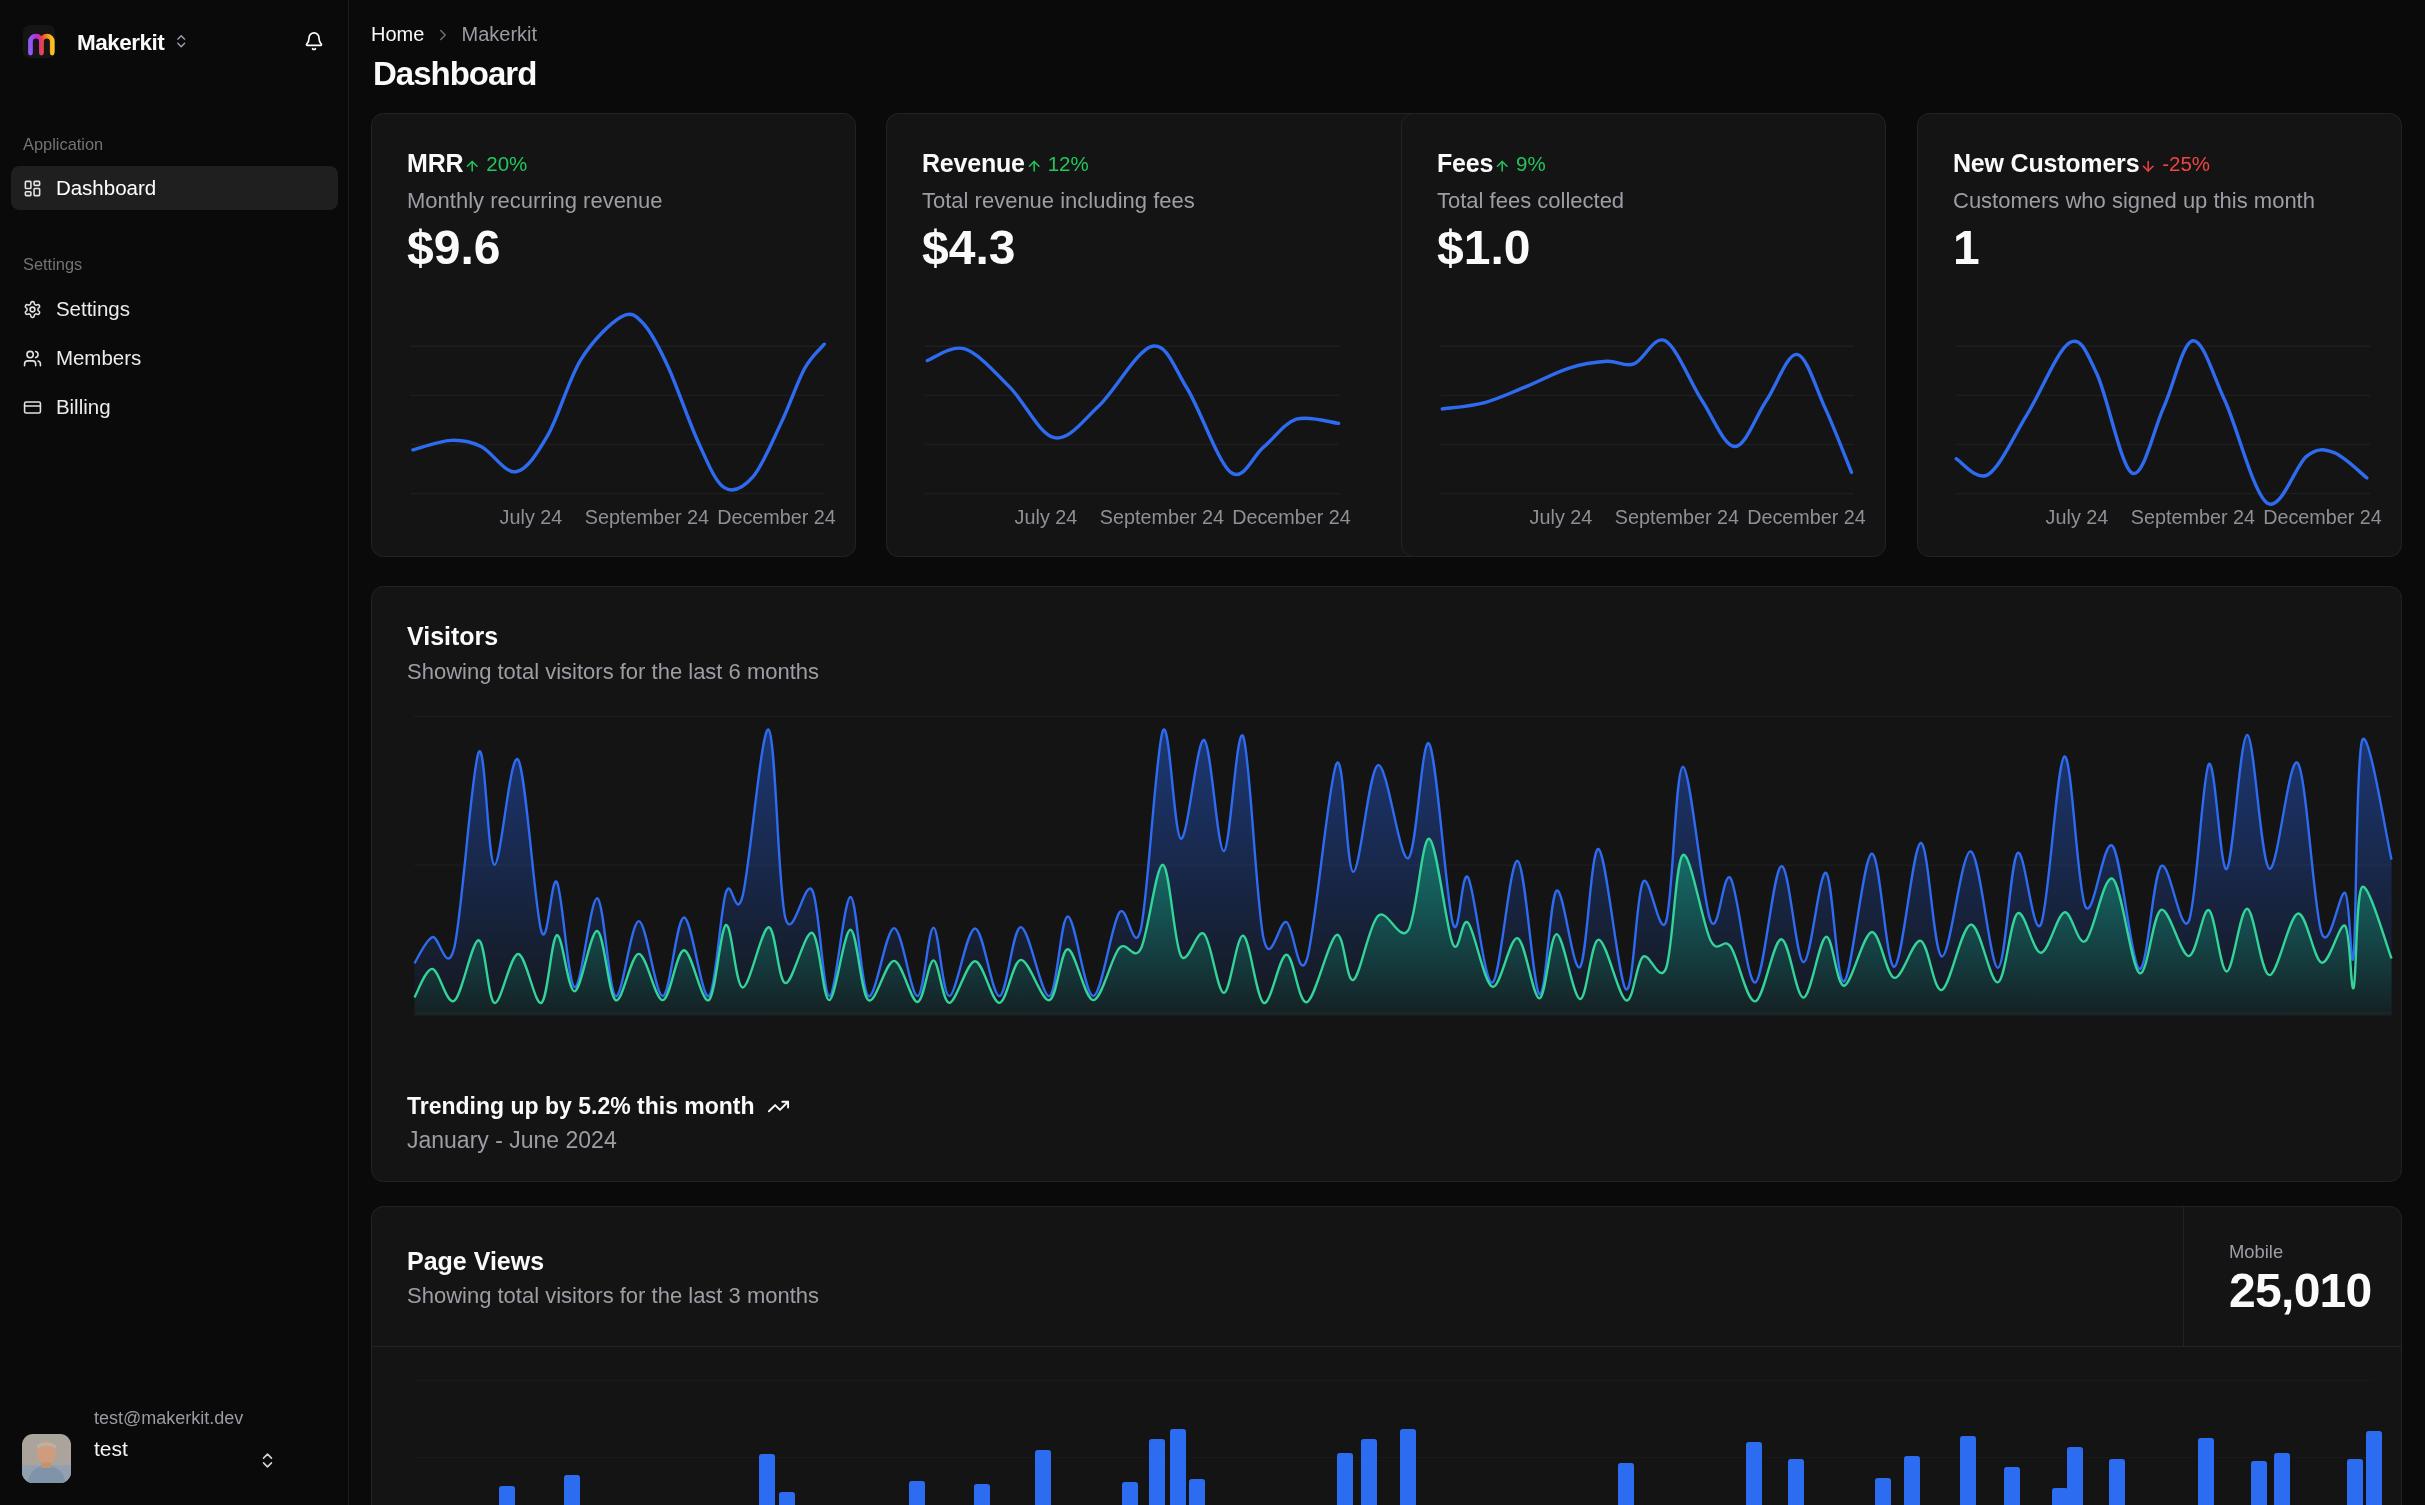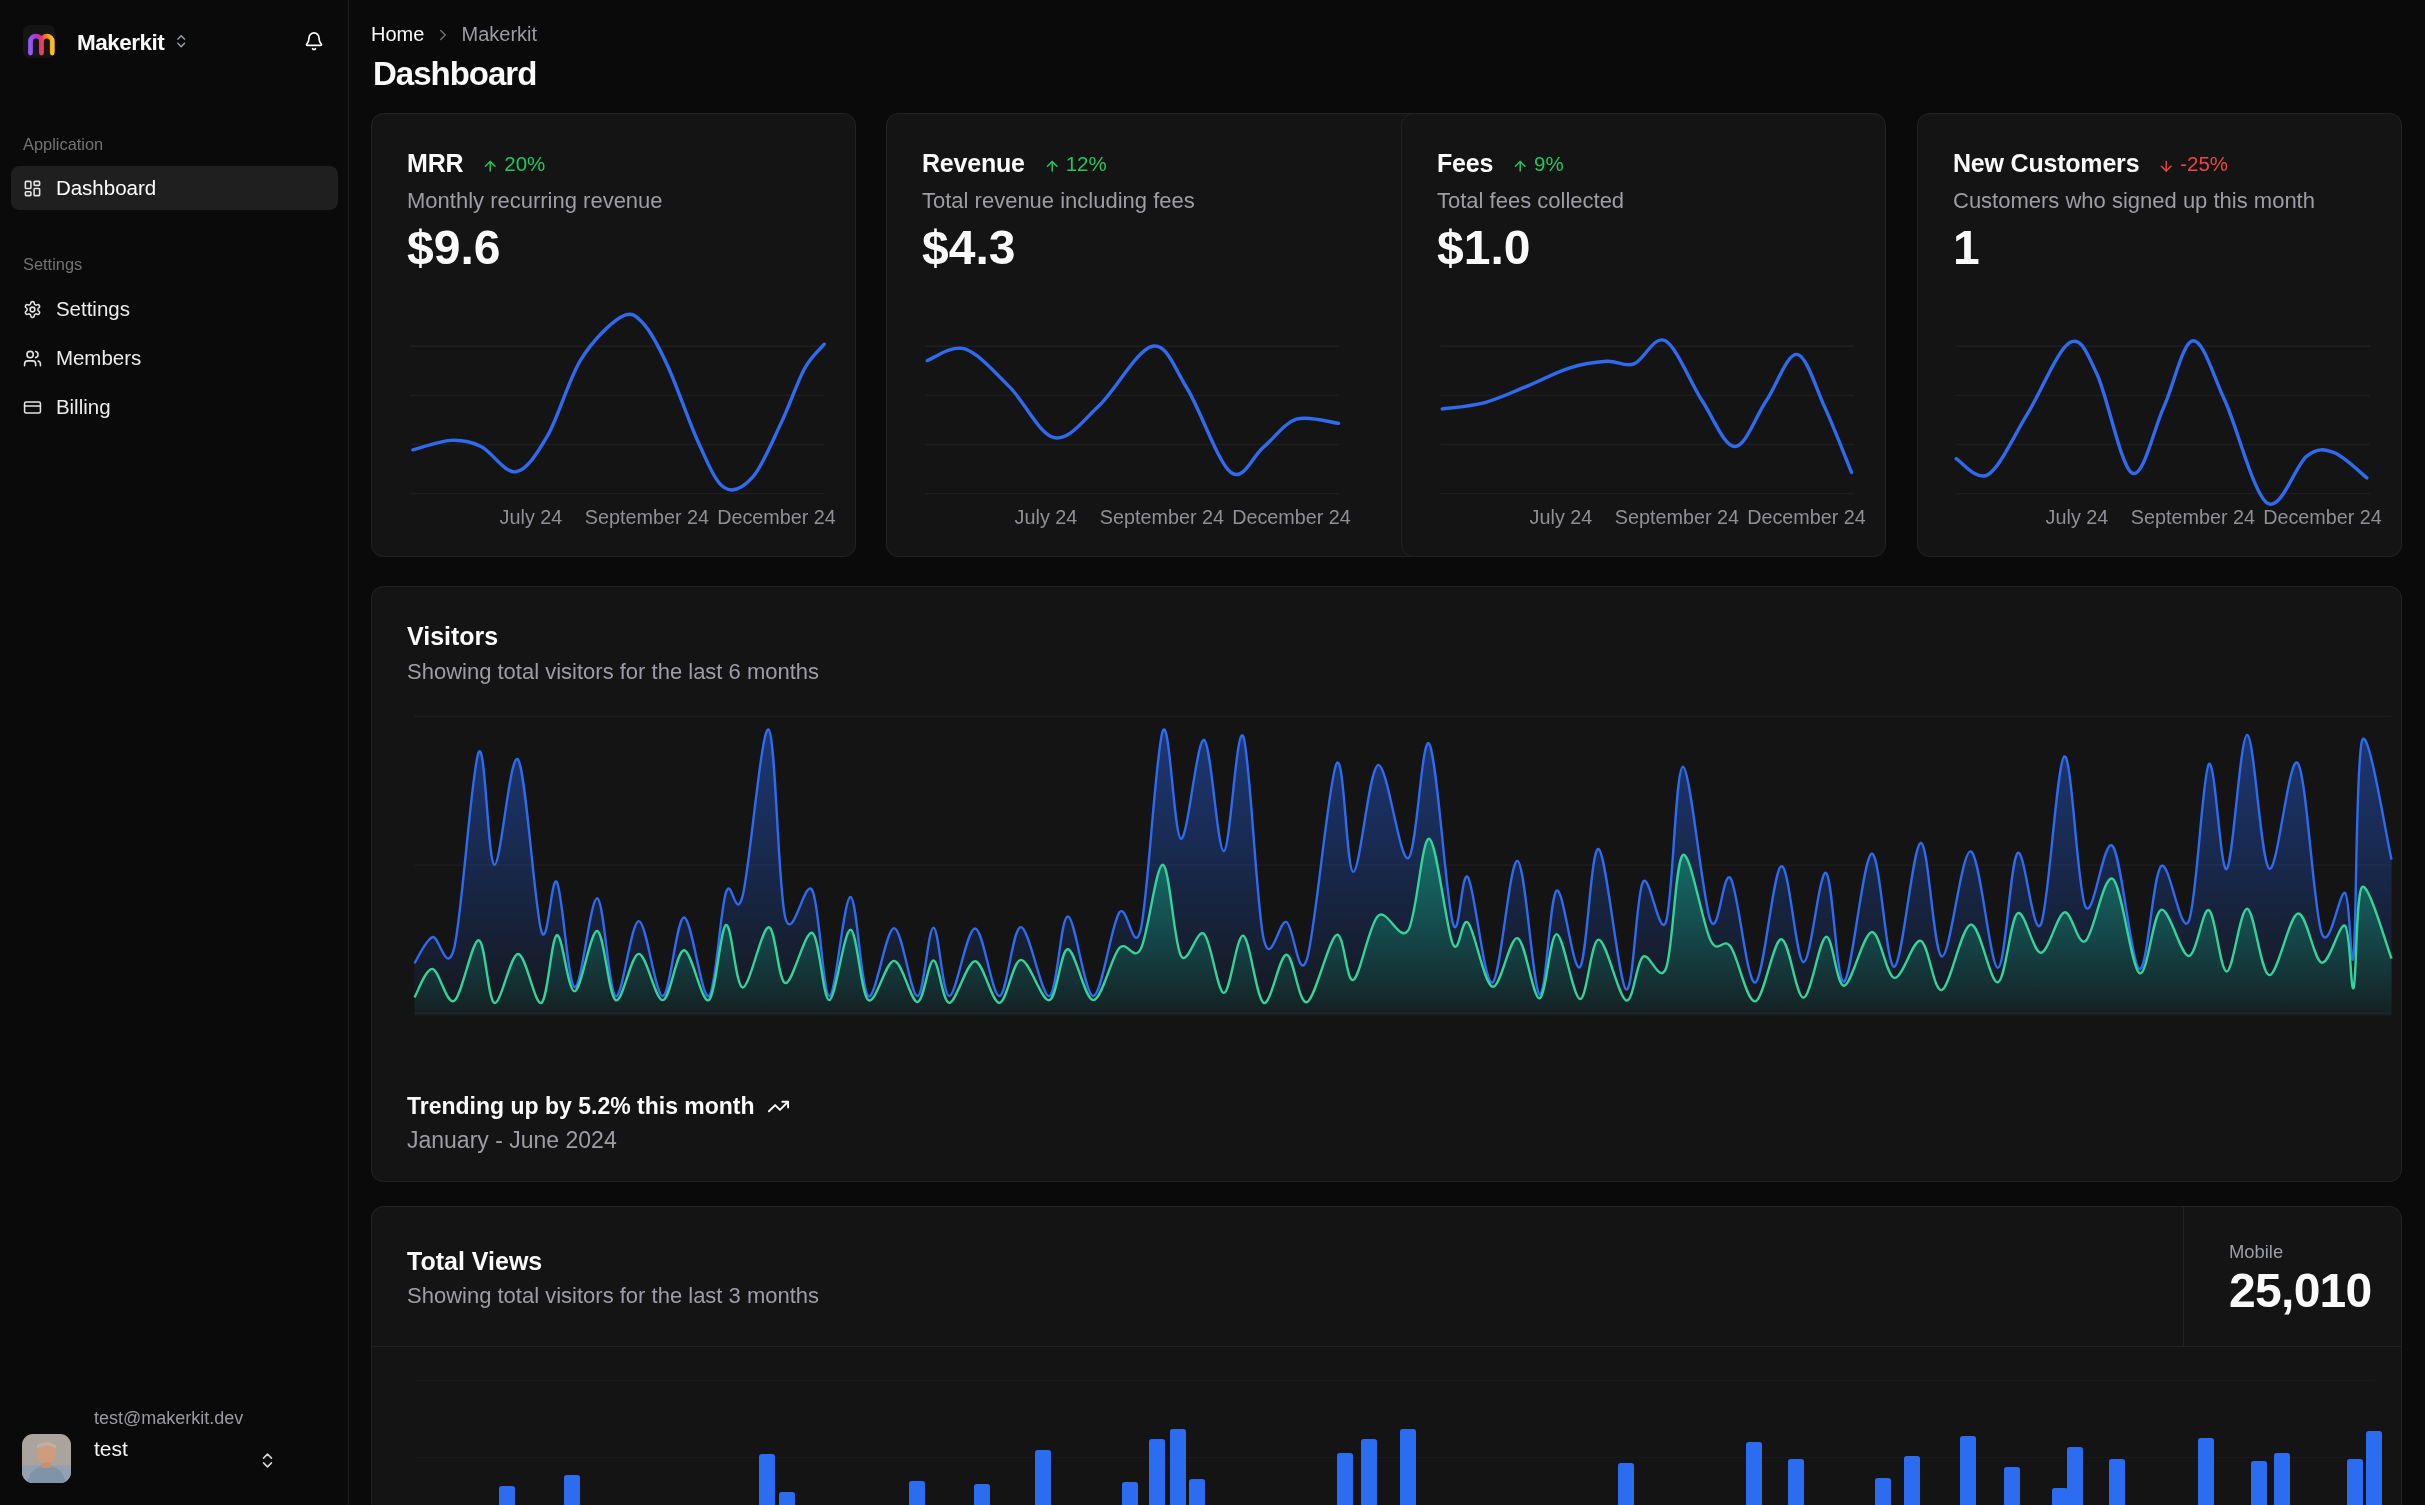--- a/index.html
+++ b/index.html
@@ -23,21 +23,21 @@
 #uupdown { position:absolute; left:258px; top:1451px; width:19px; height:19px; color:#d4d4d8; }
 #uupdown svg { width:100%; height:100%; }
 
 #crumb { position:absolute; left:371px; top:23px; display:flex; align-items:center; gap:9.6px; font-size:20px; }
 #crumb .sep { width:18px; height:18px; color:#6f6f76; }
 #crumb .sep svg { width:100%; height:100%; }
 #crumb .cur { color:#9b9ba3; }
 h1 { position:absolute; left:373px; top:55px; font-size:33px; font-weight:700; letter-spacing:-1px; }
 
 .card { position:absolute; background:#141414; border:1.4px solid #232323; border-radius:12.3px; }
-.ct-row { position:absolute; left:35px; top:35px; display:flex; gap:19px; }
+.ct-row { position:absolute; left:35px; top:35px; display:flex; gap:1px; }
 .ct { font-size:25px; font-weight:700; letter-spacing:-0.2px; }
 .badge { display:flex; align-items:center; gap:5.5px; font-size:20.5px; }
 .badge.up { color:#22c55e; }
 .badge.dn { color:#ef4444; }
 .bic { width:16.4px; height:16.4px; display:inline-block; }
 .bic svg { width:100%; height:100%; }
 .csub { position:absolute; left:35px; top:74px; font-size:22px; color:#9d9da5; }
 .cval { position:absolute; left:35px; top:106px; font-size:48px; font-weight:700; }
 .cchart { position:absolute; left:0; top:0; }
 .grid { stroke:#1e1e1e; stroke-width:2; }
@@ -241,21 +241,21 @@
   <line x1="607" y1="1268" x2="3505" y2="1268" stroke="#1e1e1e" stroke-width="2"></line>
   <line x1="607" y1="1485" x2="3505" y2="1485" stroke="#1e1e1e" stroke-width="2"></line>
   <path d="M 607.0 1412.0 C 611.4 1405.6 623.6 1377.5 633.3 1373.6 C 643.1 1369.8 654.1 1434.0 665.4 1388.8 C 676.6 1343.7 691.3 1123.0 701.1 1102.8 C 710.9 1082.6 714.6 1265.7 724.2 1267.5 C 733.8 1269.3 747.5 1097.3 759.0 1113.6 C 770.4 1129.8 783.5 1335.0 793.0 1364.9 C 802.4 1394.8 807.7 1279.3 815.8 1293.1 C 823.9 1306.8 831.9 1443.2 841.8 1447.1 C 851.7 1451.1 865.0 1314.5 875.0 1316.6 C 884.9 1318.8 891.6 1454.4 901.8 1460.0 C 911.9 1465.6 924.3 1350.2 935.8 1350.2 C 947.3 1350.2 959.9 1460.9 971.0 1460.0 C 982.1 1459.1 990.9 1344.9 1002.2 1344.9 C 1013.4 1344.9 1028.1 1466.2 1038.4 1460.0 C 1048.6 1453.8 1055.5 1332.2 1063.7 1307.7 C 1072.0 1283.2 1077.7 1352.9 1088.1 1313.1 C 1098.5 1273.4 1115.6 1063.8 1126.0 1069.2 C 1136.5 1074.6 1140.0 1306.4 1150.7 1345.6 C 1161.4 1384.9 1179.3 1285.7 1190.0 1304.7 C 1200.8 1323.8 1205.7 1458.3 1215.0 1460.0 C 1224.3 1461.7 1236.5 1314.9 1246.1 1314.9 C 1255.6 1314.9 1261.6 1452.4 1272.2 1460.0 C 1282.9 1467.6 1298.0 1360.4 1310.0 1360.4 C 1322.0 1360.4 1334.5 1460.1 1344.2 1460.0 C 1353.8 1459.9 1359.9 1359.7 1367.8 1359.7 C 1375.6 1359.7 1380.8 1459.8 1391.0 1460.0 C 1401.1 1460.2 1416.4 1360.9 1428.7 1360.9 C 1440.9 1360.9 1453.2 1460.3 1464.4 1460.0 C 1475.5 1459.7 1483.7 1359.0 1495.9 1359.0 C 1508.1 1359.0 1526.2 1462.6 1537.6 1460.0 C 1549.1 1457.4 1554.0 1343.4 1564.7 1343.4 C 1575.5 1343.4 1589.5 1461.0 1602.1 1460.0 C 1614.6 1459.0 1628.6 1354.0 1640.2 1337.6 C 1651.8 1321.3 1661.0 1406.1 1671.7 1361.7 C 1682.3 1317.3 1694.2 1093.1 1704.0 1071.0 C 1713.9 1049.0 1720.5 1227.2 1730.5 1229.5 C 1740.6 1231.8 1753.8 1081.7 1764.3 1084.7 C 1774.8 1087.8 1783.8 1248.5 1793.4 1247.6 C 1802.9 1246.8 1812.0 1058.1 1821.8 1079.6 C 1831.5 1101.1 1841.2 1331.2 1851.8 1376.5 C 1862.4 1421.9 1874.6 1346.7 1885.2 1351.5 C 1895.8 1356.3 1903.0 1444.2 1915.3 1405.5 C 1927.5 1366.9 1947.2 1140.8 1958.5 1119.5 C 1969.8 1098.3 1972.9 1277.7 1983.1 1278.0 C 1993.3 1278.4 2006.1 1124.7 2019.5 1121.4 C 2032.9 1118.1 2051.1 1263.3 2063.6 1258.1 C 2076.1 1252.9 2083.6 1074.4 2094.5 1090.3 C 2105.4 1106.1 2119.5 1320.6 2129.0 1353.2 C 2138.5 1385.8 2141.6 1271.5 2151.3 1286.0 C 2161.0 1300.5 2174.9 1444.3 2187.0 1440.3 C 2199.0 1436.3 2212.3 1259.0 2223.8 1261.9 C 2235.3 1264.7 2246.5 1450.1 2256.0 1457.4 C 2265.6 1464.6 2271.3 1312.0 2281.2 1305.4 C 2291.1 1298.8 2305.2 1427.8 2315.4 1417.6 C 2325.7 1407.5 2331.5 1239.2 2342.8 1244.7 C 2354.0 1250.1 2372.1 1442.2 2382.9 1450.2 C 2393.7 1458.2 2397.9 1309.3 2407.7 1292.8 C 2417.5 1276.2 2431.9 1379.0 2441.6 1350.9 C 2451.4 1322.7 2455.4 1124.0 2466.3 1123.8 C 2477.2 1123.7 2495.3 1322.6 2506.9 1349.8 C 2518.5 1377.1 2525.2 1272.3 2536.1 1287.3 C 2547.0 1302.4 2559.9 1443.1 2572.3 1440.2 C 2584.7 1437.2 2598.6 1274.7 2610.3 1269.7 C 2622.1 1264.8 2632.0 1408.9 2643.0 1410.5 C 2653.9 1412.1 2666.1 1274.7 2676.0 1279.4 C 2685.9 1284.1 2691.3 1443.6 2702.5 1438.9 C 2713.6 1434.2 2730.6 1254.9 2742.9 1251.3 C 2755.2 1247.6 2764.2 1419.7 2776.2 1417.0 C 2788.2 1414.4 2803.2 1238.1 2814.8 1235.6 C 2826.4 1233.0 2833.6 1399.9 2845.9 1402.0 C 2858.1 1404.0 2874.5 1245.2 2888.2 1248.0 C 2901.9 1250.7 2916.5 1418.1 2927.9 1418.5 C 2939.3 1418.9 2946.2 1261.0 2956.7 1250.4 C 2967.2 1239.8 2979.5 1378.5 2991.0 1354.9 C 3002.4 1331.3 3014.6 1113.0 3025.5 1108.7 C 3036.4 1104.4 3044.6 1307.3 3056.4 1329.2 C 3068.2 1351.1 3083.0 1225.0 3096.2 1240.2 C 3109.3 1255.3 3123.5 1415.4 3135.3 1420.3 C 3147.2 1425.2 3155.1 1281.2 3167.2 1269.6 C 3179.2 1257.9 3196.0 1375.3 3207.7 1350.4 C 3219.3 1325.5 3227.9 1133.0 3237.1 1120.2 C 3246.4 1107.5 3254.0 1281.0 3263.4 1273.8 C 3272.7 1266.6 3283.0 1077.2 3293.4 1077.2 C 3303.8 1077.1 3313.4 1266.4 3325.8 1273.3 C 3338.1 1280.2 3354.7 1102.8 3367.5 1118.5 C 3380.3 1134.2 3391.0 1336.0 3402.5 1367.7 C 3414.1 1399.4 3429.0 1303.3 3436.8 1308.6 C 3444.6 1314.0 3445.2 1437.3 3449.4 1400.0 C 3453.6 1362.7 3452.7 1108.3 3462.0 1085.0 C 3471.3 1061.7 3497.8 1230.8 3505.0 1260.0 L 3505.0 1489.0 L 607.0 1489.0 Z" fill="url(#gb)"></path>
   <path d="M 607.0 1412.0 C 611.4 1405.6 623.6 1377.5 633.3 1373.6 C 643.1 1369.8 654.1 1434.0 665.4 1388.8 C 676.6 1343.7 691.3 1123.0 701.1 1102.8 C 710.9 1082.6 714.6 1265.7 724.2 1267.5 C 733.8 1269.3 747.5 1097.3 759.0 1113.6 C 770.4 1129.8 783.5 1335.0 793.0 1364.9 C 802.4 1394.8 807.7 1279.3 815.8 1293.1 C 823.9 1306.8 831.9 1443.2 841.8 1447.1 C 851.7 1451.1 865.0 1314.5 875.0 1316.6 C 884.9 1318.8 891.6 1454.4 901.8 1460.0 C 911.9 1465.6 924.3 1350.2 935.8 1350.2 C 947.3 1350.2 959.9 1460.9 971.0 1460.0 C 982.1 1459.1 990.9 1344.9 1002.2 1344.9 C 1013.4 1344.9 1028.1 1466.2 1038.4 1460.0 C 1048.6 1453.8 1055.5 1332.2 1063.7 1307.7 C 1072.0 1283.2 1077.7 1352.9 1088.1 1313.1 C 1098.5 1273.4 1115.6 1063.8 1126.0 1069.2 C 1136.5 1074.6 1140.0 1306.4 1150.7 1345.6 C 1161.4 1384.9 1179.3 1285.7 1190.0 1304.7 C 1200.8 1323.8 1205.7 1458.3 1215.0 1460.0 C 1224.3 1461.7 1236.5 1314.9 1246.1 1314.9 C 1255.6 1314.9 1261.6 1452.4 1272.2 1460.0 C 1282.9 1467.6 1298.0 1360.4 1310.0 1360.4 C 1322.0 1360.4 1334.5 1460.1 1344.2 1460.0 C 1353.8 1459.9 1359.9 1359.7 1367.8 1359.7 C 1375.6 1359.7 1380.8 1459.8 1391.0 1460.0 C 1401.1 1460.2 1416.4 1360.9 1428.7 1360.9 C 1440.9 1360.9 1453.2 1460.3 1464.4 1460.0 C 1475.5 1459.7 1483.7 1359.0 1495.9 1359.0 C 1508.1 1359.0 1526.2 1462.6 1537.6 1460.0 C 1549.1 1457.4 1554.0 1343.4 1564.7 1343.4 C 1575.5 1343.4 1589.5 1461.0 1602.1 1460.0 C 1614.6 1459.0 1628.6 1354.0 1640.2 1337.6 C 1651.8 1321.3 1661.0 1406.1 1671.7 1361.7 C 1682.3 1317.3 1694.2 1093.1 1704.0 1071.0 C 1713.9 1049.0 1720.5 1227.2 1730.5 1229.5 C 1740.6 1231.8 1753.8 1081.7 1764.3 1084.7 C 1774.8 1087.8 1783.8 1248.5 1793.4 1247.6 C 1802.9 1246.8 1812.0 1058.1 1821.8 1079.6 C 1831.5 1101.1 1841.2 1331.2 1851.8 1376.5 C 1862.4 1421.9 1874.6 1346.7 1885.2 1351.5 C 1895.8 1356.3 1903.0 1444.2 1915.3 1405.5 C 1927.5 1366.9 1947.2 1140.8 1958.5 1119.5 C 1969.8 1098.3 1972.9 1277.7 1983.1 1278.0 C 1993.3 1278.4 2006.1 1124.7 2019.5 1121.4 C 2032.9 1118.1 2051.1 1263.3 2063.6 1258.1 C 2076.1 1252.9 2083.6 1074.4 2094.5 1090.3 C 2105.4 1106.1 2119.5 1320.6 2129.0 1353.2 C 2138.5 1385.8 2141.6 1271.5 2151.3 1286.0 C 2161.0 1300.5 2174.9 1444.3 2187.0 1440.3 C 2199.0 1436.3 2212.3 1259.0 2223.8 1261.9 C 2235.3 1264.7 2246.5 1450.1 2256.0 1457.4 C 2265.6 1464.6 2271.3 1312.0 2281.2 1305.4 C 2291.1 1298.8 2305.2 1427.8 2315.4 1417.6 C 2325.7 1407.5 2331.5 1239.2 2342.8 1244.7 C 2354.0 1250.1 2372.1 1442.2 2382.9 1450.2 C 2393.7 1458.2 2397.9 1309.3 2407.7 1292.8 C 2417.5 1276.2 2431.9 1379.0 2441.6 1350.9 C 2451.4 1322.7 2455.4 1124.0 2466.3 1123.8 C 2477.2 1123.7 2495.3 1322.6 2506.9 1349.8 C 2518.5 1377.1 2525.2 1272.3 2536.1 1287.3 C 2547.0 1302.4 2559.9 1443.1 2572.3 1440.2 C 2584.7 1437.2 2598.6 1274.7 2610.3 1269.7 C 2622.1 1264.8 2632.0 1408.9 2643.0 1410.5 C 2653.9 1412.1 2666.1 1274.7 2676.0 1279.4 C 2685.9 1284.1 2691.3 1443.6 2702.5 1438.9 C 2713.6 1434.2 2730.6 1254.9 2742.9 1251.3 C 2755.2 1247.6 2764.2 1419.7 2776.2 1417.0 C 2788.2 1414.4 2803.2 1238.1 2814.8 1235.6 C 2826.4 1233.0 2833.6 1399.9 2845.9 1402.0 C 2858.1 1404.0 2874.5 1245.2 2888.2 1248.0 C 2901.9 1250.7 2916.5 1418.1 2927.9 1418.5 C 2939.3 1418.9 2946.2 1261.0 2956.7 1250.4 C 2967.2 1239.8 2979.5 1378.5 2991.0 1354.9 C 3002.4 1331.3 3014.6 1113.0 3025.5 1108.7 C 3036.4 1104.4 3044.6 1307.3 3056.4 1329.2 C 3068.2 1351.1 3083.0 1225.0 3096.2 1240.2 C 3109.3 1255.3 3123.5 1415.4 3135.3 1420.3 C 3147.2 1425.2 3155.1 1281.2 3167.2 1269.6 C 3179.2 1257.9 3196.0 1375.3 3207.7 1350.4 C 3219.3 1325.5 3227.9 1133.0 3237.1 1120.2 C 3246.4 1107.5 3254.0 1281.0 3263.4 1273.8 C 3272.7 1266.6 3283.0 1077.2 3293.4 1077.2 C 3303.8 1077.1 3313.4 1266.4 3325.8 1273.3 C 3338.1 1280.2 3354.7 1102.8 3367.5 1118.5 C 3380.3 1134.2 3391.0 1336.0 3402.5 1367.7 C 3414.1 1399.4 3429.0 1303.3 3436.8 1308.6 C 3444.6 1314.0 3445.2 1437.3 3449.4 1400.0 C 3453.6 1362.7 3452.7 1108.3 3462.0 1085.0 C 3471.3 1061.7 3497.8 1230.8 3505.0 1260.0 " fill="none" stroke="#2e6bf0" stroke-width="3.5"></path>
   <path d="M 607.0 1462.0 C 611.4 1455.0 623.6 1419.4 633.3 1420.2 C 643.1 1421.0 654.1 1473.9 665.4 1466.9 C 676.6 1459.8 691.3 1377.6 701.1 1378.2 C 710.9 1378.7 714.6 1466.6 724.2 1470.0 C 733.8 1473.4 747.5 1398.4 759.0 1398.4 C 770.4 1398.4 783.5 1474.6 793.0 1470.0 C 802.4 1465.4 807.7 1373.7 815.8 1370.8 C 823.9 1368.0 831.9 1454.2 841.8 1453.1 C 851.7 1452.1 865.0 1362.5 875.0 1364.6 C 884.9 1366.8 891.6 1460.4 901.8 1466.0 C 911.9 1471.6 924.3 1398.2 935.8 1398.2 C 947.3 1398.2 959.9 1466.9 971.0 1466.0 C 982.1 1465.1 990.9 1392.9 1002.2 1392.9 C 1013.4 1392.9 1028.1 1472.2 1038.4 1466.0 C 1048.6 1459.8 1055.5 1358.8 1063.7 1355.7 C 1072.0 1352.6 1077.7 1446.8 1088.1 1447.4 C 1098.5 1447.9 1115.6 1360.2 1126.0 1359.2 C 1136.5 1358.1 1140.0 1439.7 1150.7 1441.1 C 1161.4 1442.5 1179.3 1363.2 1190.0 1367.4 C 1200.8 1371.5 1205.7 1466.7 1215.0 1466.0 C 1224.3 1465.3 1236.5 1362.9 1246.1 1362.9 C 1255.6 1362.9 1261.6 1458.4 1272.2 1466.0 C 1282.9 1473.6 1298.0 1407.9 1310.0 1408.4 C 1322.0 1408.8 1334.5 1468.8 1344.2 1468.7 C 1353.8 1468.6 1359.9 1407.5 1367.8 1407.7 C 1375.6 1408.0 1380.8 1469.8 1391.0 1470.0 C 1401.1 1470.2 1416.4 1408.9 1428.7 1408.9 C 1440.9 1408.9 1453.2 1470.3 1464.4 1470.0 C 1475.5 1469.7 1483.7 1407.6 1495.9 1407.0 C 1508.1 1406.3 1526.2 1468.6 1537.6 1466.0 C 1549.1 1463.4 1554.0 1391.4 1564.7 1391.4 C 1575.5 1391.4 1589.5 1466.3 1602.1 1466.0 C 1614.6 1465.7 1628.6 1402.2 1640.2 1389.6 C 1651.8 1377.1 1661.0 1411.1 1671.7 1390.7 C 1682.3 1370.4 1694.2 1265.8 1704.0 1267.5 C 1713.9 1269.3 1720.5 1384.2 1730.5 1401.1 C 1740.6 1417.9 1753.8 1359.7 1764.3 1368.8 C 1774.8 1377.8 1783.8 1454.9 1793.4 1455.4 C 1802.9 1455.9 1812.0 1369.1 1821.8 1371.5 C 1831.5 1374.0 1841.2 1465.3 1851.8 1470.0 C 1862.4 1474.7 1874.6 1399.7 1885.2 1399.5 C 1895.8 1399.3 1903.0 1473.7 1915.3 1468.9 C 1927.5 1464.1 1947.2 1375.9 1958.5 1370.5 C 1969.8 1365.1 1972.9 1441.1 1983.1 1436.4 C 1993.3 1431.8 2006.1 1354.5 2019.5 1342.4 C 2032.9 1330.2 2051.1 1382.5 2063.6 1363.7 C 2076.1 1344.8 2083.6 1226.1 2094.5 1229.5 C 2105.4 1232.8 2119.5 1363.3 2129.0 1383.8 C 2138.5 1404.3 2141.6 1342.1 2151.3 1352.5 C 2161.0 1362.9 2174.9 1442.5 2187.0 1446.3 C 2199.0 1450.0 2212.3 1372.2 2223.8 1375.1 C 2235.3 1377.9 2246.5 1464.3 2256.0 1463.4 C 2265.6 1462.4 2271.3 1369.1 2281.2 1369.2 C 2291.1 1369.4 2305.2 1462.9 2315.4 1464.3 C 2325.7 1465.6 2331.5 1376.9 2342.8 1377.3 C 2354.0 1377.6 2372.1 1462.1 2382.9 1466.3 C 2393.7 1470.5 2397.9 1410.3 2407.7 1402.4 C 2417.5 1394.6 2431.9 1444.1 2441.6 1419.2 C 2451.4 1394.4 2455.4 1260.0 2466.3 1253.2 C 2477.2 1246.5 2495.3 1356.3 2506.9 1378.6 C 2518.5 1401.0 2525.2 1372.5 2536.1 1387.4 C 2547.0 1402.3 2559.9 1469.6 2572.3 1467.8 C 2584.7 1466.0 2598.6 1377.6 2610.3 1376.7 C 2622.1 1375.8 2632.0 1462.9 2643.0 1462.3 C 2653.9 1461.7 2666.1 1376.1 2676.0 1373.2 C 2685.9 1370.3 2691.3 1446.1 2702.5 1444.9 C 2713.6 1443.8 2730.6 1368.2 2742.9 1366.2 C 2755.2 1364.3 2764.2 1431.1 2776.2 1433.3 C 2788.2 1435.4 2803.2 1376.2 2814.8 1379.1 C 2826.4 1382.1 2833.6 1455.1 2845.9 1451.1 C 2858.1 1447.1 2874.5 1357.1 2888.2 1355.2 C 2901.9 1353.3 2916.5 1442.6 2927.9 1439.9 C 2939.3 1437.1 2946.2 1346.1 2956.7 1338.8 C 2967.2 1331.6 2979.5 1396.8 2991.0 1396.5 C 3002.4 1396.3 3014.6 1340.2 3025.5 1337.3 C 3036.4 1334.5 3044.6 1387.5 3056.4 1379.3 C 3068.2 1371.1 3083.0 1280.3 3096.2 1288.2 C 3109.3 1296.0 3123.5 1418.8 3135.3 1426.3 C 3147.2 1433.9 3155.1 1337.7 3167.2 1333.5 C 3179.2 1329.4 3196.0 1401.2 3207.7 1401.3 C 3219.3 1401.4 3227.9 1330.3 3237.1 1334.1 C 3246.4 1337.9 3254.0 1424.5 3263.4 1424.1 C 3272.7 1423.8 3283.0 1331.2 3293.4 1332.1 C 3303.8 1332.9 3313.4 1428.1 3325.8 1429.3 C 3338.1 1430.5 3354.7 1342.1 3367.5 1339.1 C 3380.3 1336.0 3391.0 1408.1 3402.5 1411.0 C 3414.1 1414.0 3429.0 1350.8 3436.8 1357.0 C 3444.6 1363.1 3445.2 1457.5 3449.4 1448.0 C 3453.6 1438.5 3452.7 1307.2 3462.0 1300.0 C 3471.3 1292.8 3497.8 1387.5 3505.0 1405.0 L 3505.0 1489.0 L 607.0 1489.0 Z" fill="url(#gg)"></path>
   <path d="M 607.0 1462.0 C 611.4 1455.0 623.6 1419.4 633.3 1420.2 C 643.1 1421.0 654.1 1473.9 665.4 1466.9 C 676.6 1459.8 691.3 1377.6 701.1 1378.2 C 710.9 1378.7 714.6 1466.6 724.2 1470.0 C 733.8 1473.4 747.5 1398.4 759.0 1398.4 C 770.4 1398.4 783.5 1474.6 793.0 1470.0 C 802.4 1465.4 807.7 1373.7 815.8 1370.8 C 823.9 1368.0 831.9 1454.2 841.8 1453.1 C 851.7 1452.1 865.0 1362.5 875.0 1364.6 C 884.9 1366.8 891.6 1460.4 901.8 1466.0 C 911.9 1471.6 924.3 1398.2 935.8 1398.2 C 947.3 1398.2 959.9 1466.9 971.0 1466.0 C 982.1 1465.1 990.9 1392.9 1002.2 1392.9 C 1013.4 1392.9 1028.1 1472.2 1038.4 1466.0 C 1048.6 1459.8 1055.5 1358.8 1063.7 1355.7 C 1072.0 1352.6 1077.7 1446.8 1088.1 1447.4 C 1098.5 1447.9 1115.6 1360.2 1126.0 1359.2 C 1136.5 1358.1 1140.0 1439.7 1150.7 1441.1 C 1161.4 1442.5 1179.3 1363.2 1190.0 1367.4 C 1200.8 1371.5 1205.7 1466.7 1215.0 1466.0 C 1224.3 1465.3 1236.5 1362.9 1246.1 1362.9 C 1255.6 1362.9 1261.6 1458.4 1272.2 1466.0 C 1282.9 1473.6 1298.0 1407.9 1310.0 1408.4 C 1322.0 1408.8 1334.5 1468.8 1344.2 1468.7 C 1353.8 1468.6 1359.9 1407.5 1367.8 1407.7 C 1375.6 1408.0 1380.8 1469.8 1391.0 1470.0 C 1401.1 1470.2 1416.4 1408.9 1428.7 1408.9 C 1440.9 1408.9 1453.2 1470.3 1464.4 1470.0 C 1475.5 1469.7 1483.7 1407.6 1495.9 1407.0 C 1508.1 1406.3 1526.2 1468.6 1537.6 1466.0 C 1549.1 1463.4 1554.0 1391.4 1564.7 1391.4 C 1575.5 1391.4 1589.5 1466.3 1602.1 1466.0 C 1614.6 1465.7 1628.6 1402.2 1640.2 1389.6 C 1651.8 1377.1 1661.0 1411.1 1671.7 1390.7 C 1682.3 1370.4 1694.2 1265.8 1704.0 1267.5 C 1713.9 1269.3 1720.5 1384.2 1730.5 1401.1 C 1740.6 1417.9 1753.8 1359.7 1764.3 1368.8 C 1774.8 1377.8 1783.8 1454.9 1793.4 1455.4 C 1802.9 1455.9 1812.0 1369.1 1821.8 1371.5 C 1831.5 1374.0 1841.2 1465.3 1851.8 1470.0 C 1862.4 1474.7 1874.6 1399.7 1885.2 1399.5 C 1895.8 1399.3 1903.0 1473.7 1915.3 1468.9 C 1927.5 1464.1 1947.2 1375.9 1958.5 1370.5 C 1969.8 1365.1 1972.9 1441.1 1983.1 1436.4 C 1993.3 1431.8 2006.1 1354.5 2019.5 1342.4 C 2032.9 1330.2 2051.1 1382.5 2063.6 1363.7 C 2076.1 1344.8 2083.6 1226.1 2094.5 1229.5 C 2105.4 1232.8 2119.5 1363.3 2129.0 1383.8 C 2138.5 1404.3 2141.6 1342.1 2151.3 1352.5 C 2161.0 1362.9 2174.9 1442.5 2187.0 1446.3 C 2199.0 1450.0 2212.3 1372.2 2223.8 1375.1 C 2235.3 1377.9 2246.5 1464.3 2256.0 1463.4 C 2265.6 1462.4 2271.3 1369.1 2281.2 1369.2 C 2291.1 1369.4 2305.2 1462.9 2315.4 1464.3 C 2325.7 1465.6 2331.5 1376.9 2342.8 1377.3 C 2354.0 1377.6 2372.1 1462.1 2382.9 1466.3 C 2393.7 1470.5 2397.9 1410.3 2407.7 1402.4 C 2417.5 1394.6 2431.9 1444.1 2441.6 1419.2 C 2451.4 1394.4 2455.4 1260.0 2466.3 1253.2 C 2477.2 1246.5 2495.3 1356.3 2506.9 1378.6 C 2518.5 1401.0 2525.2 1372.5 2536.1 1387.4 C 2547.0 1402.3 2559.9 1469.6 2572.3 1467.8 C 2584.7 1466.0 2598.6 1377.6 2610.3 1376.7 C 2622.1 1375.8 2632.0 1462.9 2643.0 1462.3 C 2653.9 1461.7 2666.1 1376.1 2676.0 1373.2 C 2685.9 1370.3 2691.3 1446.1 2702.5 1444.9 C 2713.6 1443.8 2730.6 1368.2 2742.9 1366.2 C 2755.2 1364.3 2764.2 1431.1 2776.2 1433.3 C 2788.2 1435.4 2803.2 1376.2 2814.8 1379.1 C 2826.4 1382.1 2833.6 1455.1 2845.9 1451.1 C 2858.1 1447.1 2874.5 1357.1 2888.2 1355.2 C 2901.9 1353.3 2916.5 1442.6 2927.9 1439.9 C 2939.3 1437.1 2946.2 1346.1 2956.7 1338.8 C 2967.2 1331.6 2979.5 1396.8 2991.0 1396.5 C 3002.4 1396.3 3014.6 1340.2 3025.5 1337.3 C 3036.4 1334.5 3044.6 1387.5 3056.4 1379.3 C 3068.2 1371.1 3083.0 1280.3 3096.2 1288.2 C 3109.3 1296.0 3123.5 1418.8 3135.3 1426.3 C 3147.2 1433.9 3155.1 1337.7 3167.2 1333.5 C 3179.2 1329.4 3196.0 1401.2 3207.7 1401.3 C 3219.3 1401.4 3227.9 1330.3 3237.1 1334.1 C 3246.4 1337.9 3254.0 1424.5 3263.4 1424.1 C 3272.7 1423.8 3283.0 1331.2 3293.4 1332.1 C 3303.8 1332.9 3313.4 1428.1 3325.8 1429.3 C 3338.1 1430.5 3354.7 1342.1 3367.5 1339.1 C 3380.3 1336.0 3391.0 1408.1 3402.5 1411.0 C 3414.1 1414.0 3429.0 1350.8 3436.8 1357.0 C 3444.6 1363.1 3445.2 1457.5 3449.4 1448.0 C 3453.6 1438.5 3452.7 1307.2 3462.0 1300.0 C 3471.3 1292.8 3497.8 1387.5 3505.0 1405.0 " fill="none" stroke="#34d399" stroke-width="3.5"></path>
 </svg>
 
 <div id="pv">
   <div class="hdr"></div>
-  <div class="vt">Total Views</div>
+  <div class="vt">Page Views</div>
   <div class="vs">Showing total visitors for the last 3 months</div>
   <div class="statbox" style="left:1811px;width:220px">
     <div class="sl">Mobile</div>
       <div class="sv">25,010</div>
   </div>
 </div>
 <div class="pvgrid" style="top:1380px"></div>
 <div class="pvgrid" style="top:1457px"></div>
 <div class="bar" style="left:499px;top:1486px;height:22px"></div>
 <div class="bar" style="left:564px;top:1475px;height:33px"></div>

